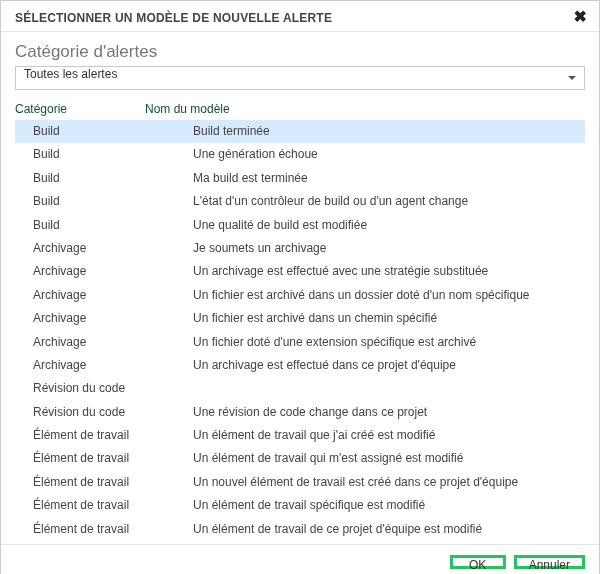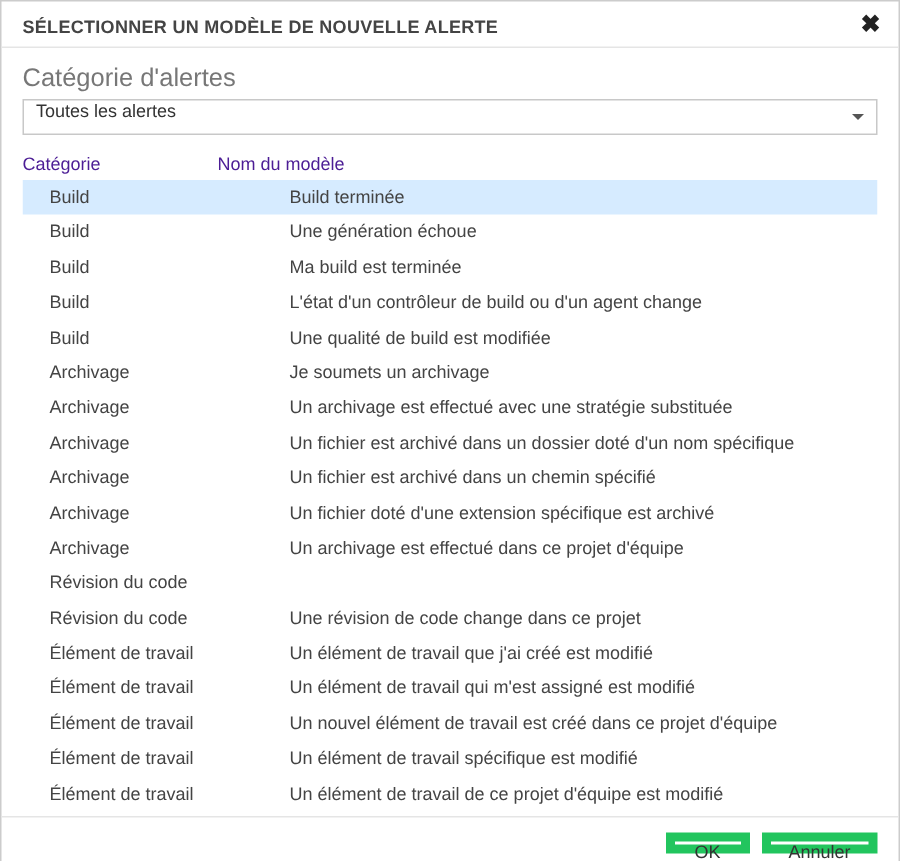--- a/index.html
+++ b/index.html
@@ -63,21 +63,21 @@
     right: 8px;
     top: 50%;
     transform: translateY(-50%);
     width: 0; height: 0;
     border-left: 4px solid transparent;
     border-right: 4px solid transparent;
     border-top: 4px solid #555;
   }
   .table-header {
     display: flex;
-    color: #4c1d95;
+    color: #14532d;
     font-size: 12px;
     padding: 2px 0 4px 0;
   }
   .col-cat { width: 130px; flex: 0 0 130px; }
   .col-name { flex: 1 1 auto; }
   .rows {
     max-height: 420px;
     overflow: hidden;
   }
   .row {
@@ -97,21 +97,21 @@
     display: flex;
     justify-content: flex-end;
     gap: 8px;
     padding: 10px 14px 12px 14px;
     border-top: 1px solid #e5e5e5;
   }
   .btn {
     min-width: 56px;
     height: 14px;
     padding: 0 12px;
-    border: 6px solid #22c55e;
+    border: 3px solid #22c55e;
     background: #fff;
     color: #333;
     font-family: inherit;
     font-size: 12px;
     cursor: pointer;
   }
 </style>
 </head>
 <body>
 

